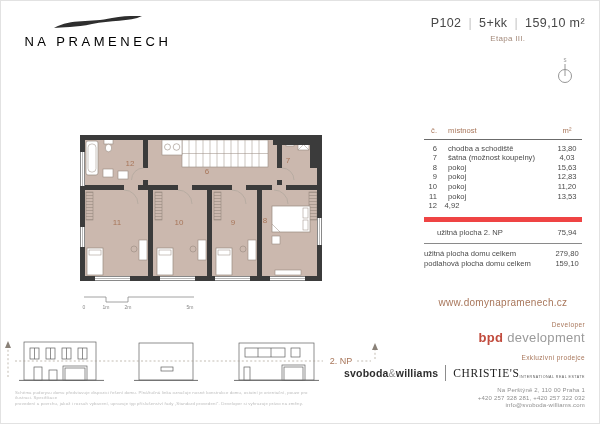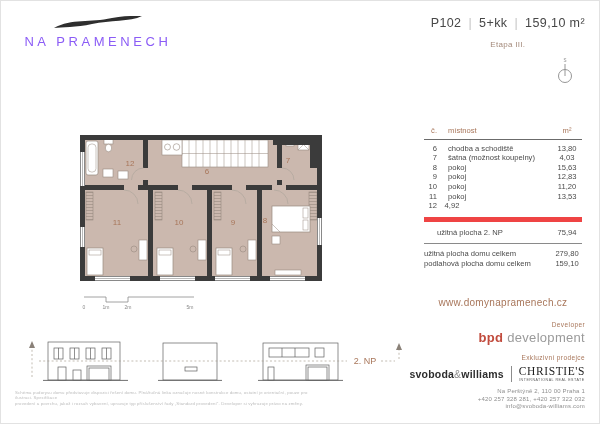--- a/index.html
+++ b/index.html
@@ -1,32 +1,32 @@
 <!DOCTYPE html>
 <html><head>
 <meta charset="utf-8">
 <style>
   html,body{margin:0;padding:0;background:#fff;}
   .page{position:relative;width:600px;height:424px;background:#ffffff;overflow:hidden;
         font-family:"Liberation Sans",sans-serif;box-shadow:inset 0 0 0 1px #e2e2e2;}
   
   .logo{position:absolute;left:23px;top:14px;width:150px;text-align:center;}
   .logo .swoosh{display:block;margin:0 auto 4px auto;}
-  .logo .logo-text{font-size:13px;letter-spacing:3.6px;color:#8b5cf6;font-weight:500;white-space:nowrap;}
+  .logo .logo-text{font-size:13px;letter-spacing:3.6px;color:#000000;font-weight:500;white-space:nowrap;}
   
   .unit{position:absolute;right:15px;top:16px;text-align:center;}
   .unit-line{font-size:12.5px;color:#474747;font-weight:500;letter-spacing:.4px;white-space:nowrap;}
   .unit-line .sep{color:#c6c6c6;font-weight:300;padding:0 7px;}
-  .unit-stage{margin-top:10px;font-size:8px;color:#a3897a;letter-spacing:.3px;}
+  .unit-stage{margin-top:4px;font-size:8px;color:#a3897a;letter-spacing:.3px;}
   
   svg{display:block;}
   .plan-wrap{position:absolute;left:76px;top:128px;}
   .scale-wrap{position:absolute;left:76px;top:292px;}
   .compass-wrap{position:absolute;left:551px;top:56px;}
-  .elev-wrap{position:absolute;left:25px;top:325px;text-align:center;}
+  .elev-wrap{position:absolute;left:1px;top:325px;text-align:center;}
   
   .rtable{position:absolute;left:424px;top:126px;width:158px;font-size:7.6px;color:#4a4a4a;}
   .trow{display:flex;line-height:9.6px;}
   .trow .c-num{width:13px;text-align:right;flex:0 0 auto;}
   .trow .c-name{flex:1;padding-left:11px;}
   .trow .c-area{flex:0 0 auto;text-align:center;min-width:30px;}
   .thead{color:#a8765a;padding-bottom:3px;border-bottom:1px solid #6b6b6b;}
   .tbody{margin-top:4px;}
   .subtotal{margin-top:6px;border-top:5px solid #ef4444;padding:6px 0;}
   .totals{border-top:1px solid #8a8a8a;padding-top:5px;}
@@ -36,21 +36,21 @@
   .footer-right{position:absolute;right:15px;top:321px;text-align:right;}
   .small-label{font-size:6.5px;color:#a8765a;letter-spacing:.4px;}
   .bpd-line{margin-top:2px;font-size:13px;letter-spacing:.3px;}
   .bpd-red{color:#c14b3d;font-weight:700;margin-left:31px;}
   .bpd-gray{color:#9a9a9a;font-weight:400;}
   .seller-label{margin-top:9px;}
   .agencies{margin-top:4px;display:flex;justify-content:flex-end;align-items:center;gap:7px;}
   .sw{font-size:10.5px;color:#2d2d2d;font-weight:700;letter-spacing:.2px;}
   .sw .amp{color:#8f8f8f;font-weight:400;}
   .agency-div{width:1px;height:16px;background:#8c8c8c;}
-  .christies{display:flex;flex-direction:column;align-items:center;}
+  .christies{display:flex;align-items:flex-end;}
   .christies .ch-main{font-family:"Liberation Serif",serif;font-size:11.5px;color:#1f1f1f;letter-spacing:.6px;}
   .christies .ch-sub{font-size:3.6px;color:#5a5a5a;letter-spacing:.5px;margin-top:1px;}
   .contacts{margin-top:6px;font-size:6px;color:#8f8f8f;line-height:7.6px;letter-spacing:.2px;}
   
   .disclaimer{position:absolute;left:15px;top:390px;width:302px;font-size:4.3px;
               line-height:5.3px;color:#bcbcbc;letter-spacing:.15px;}
 </style>
 </head>
 <body>
 

